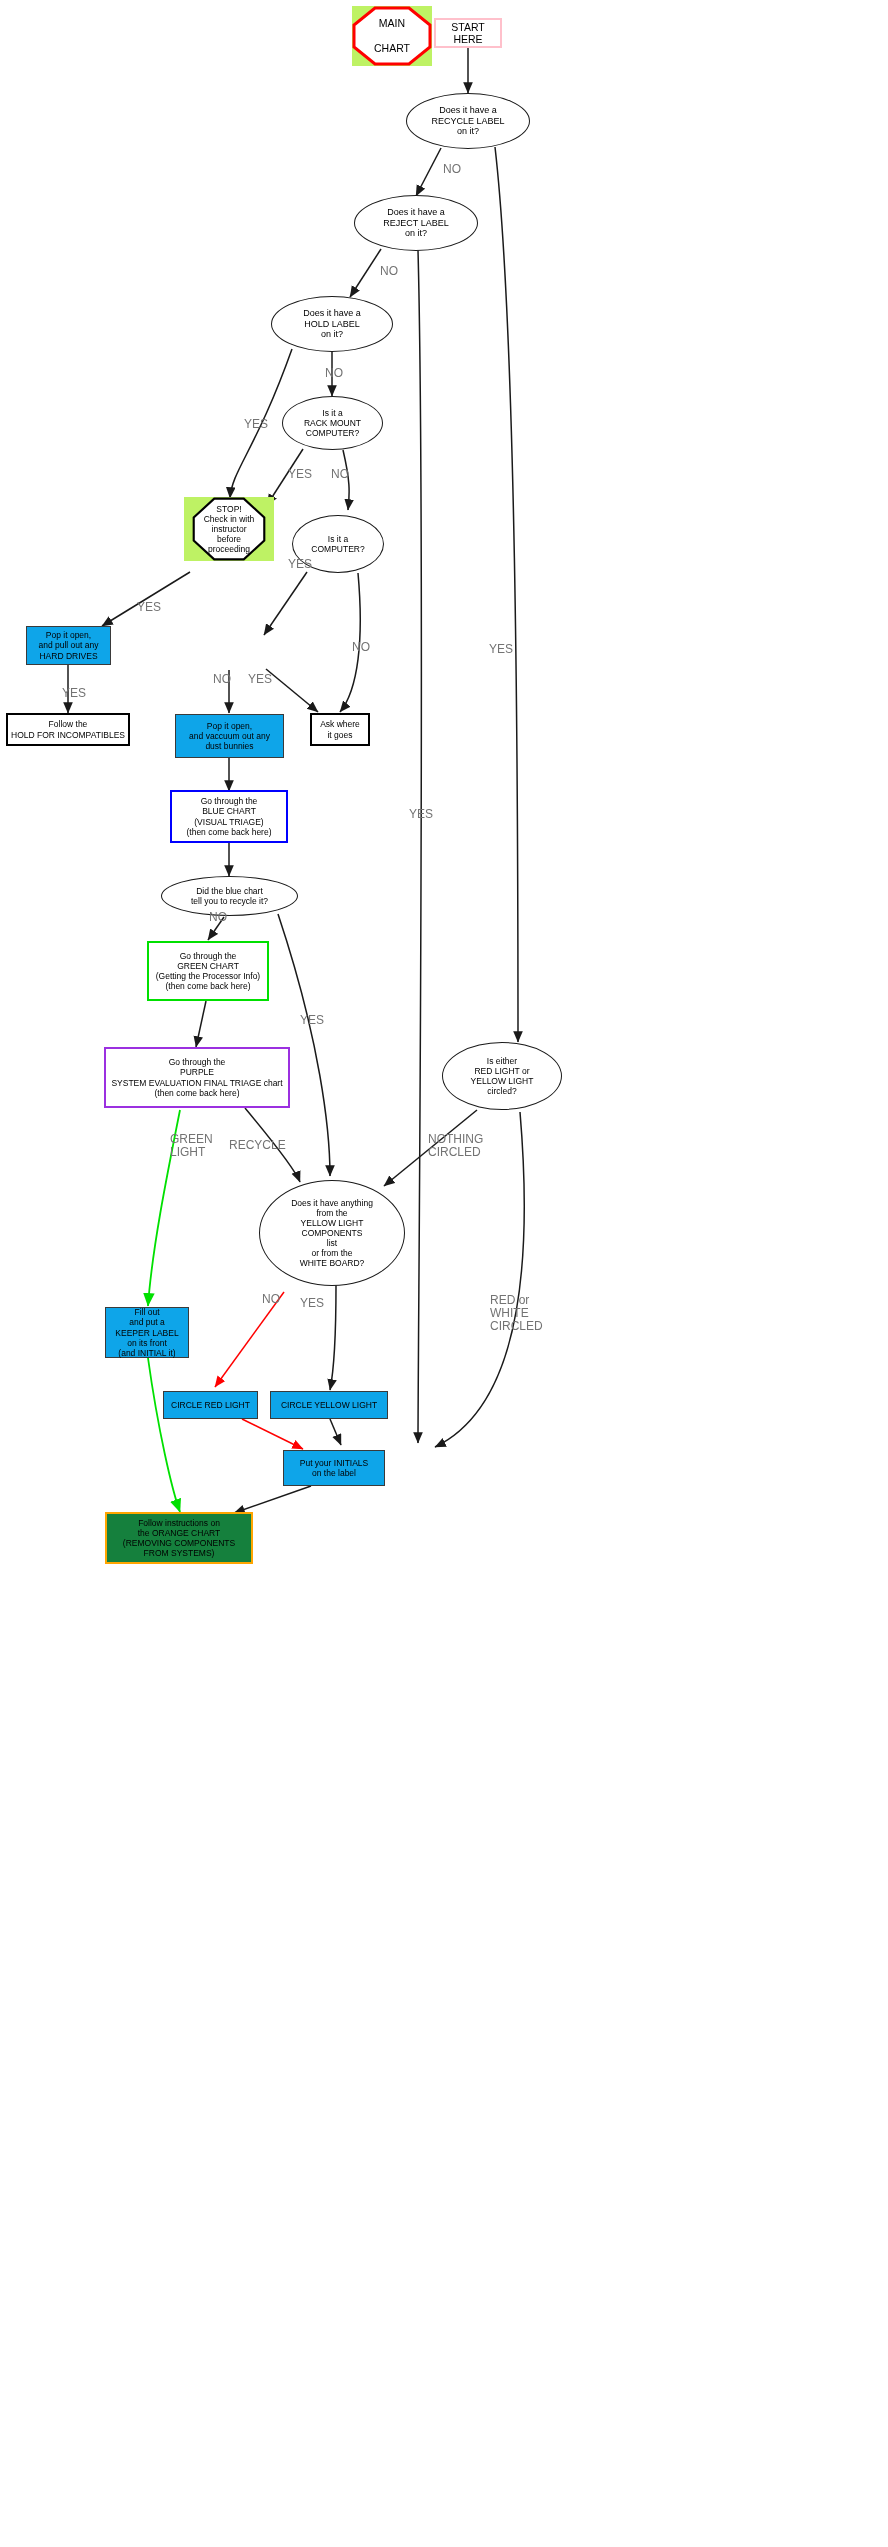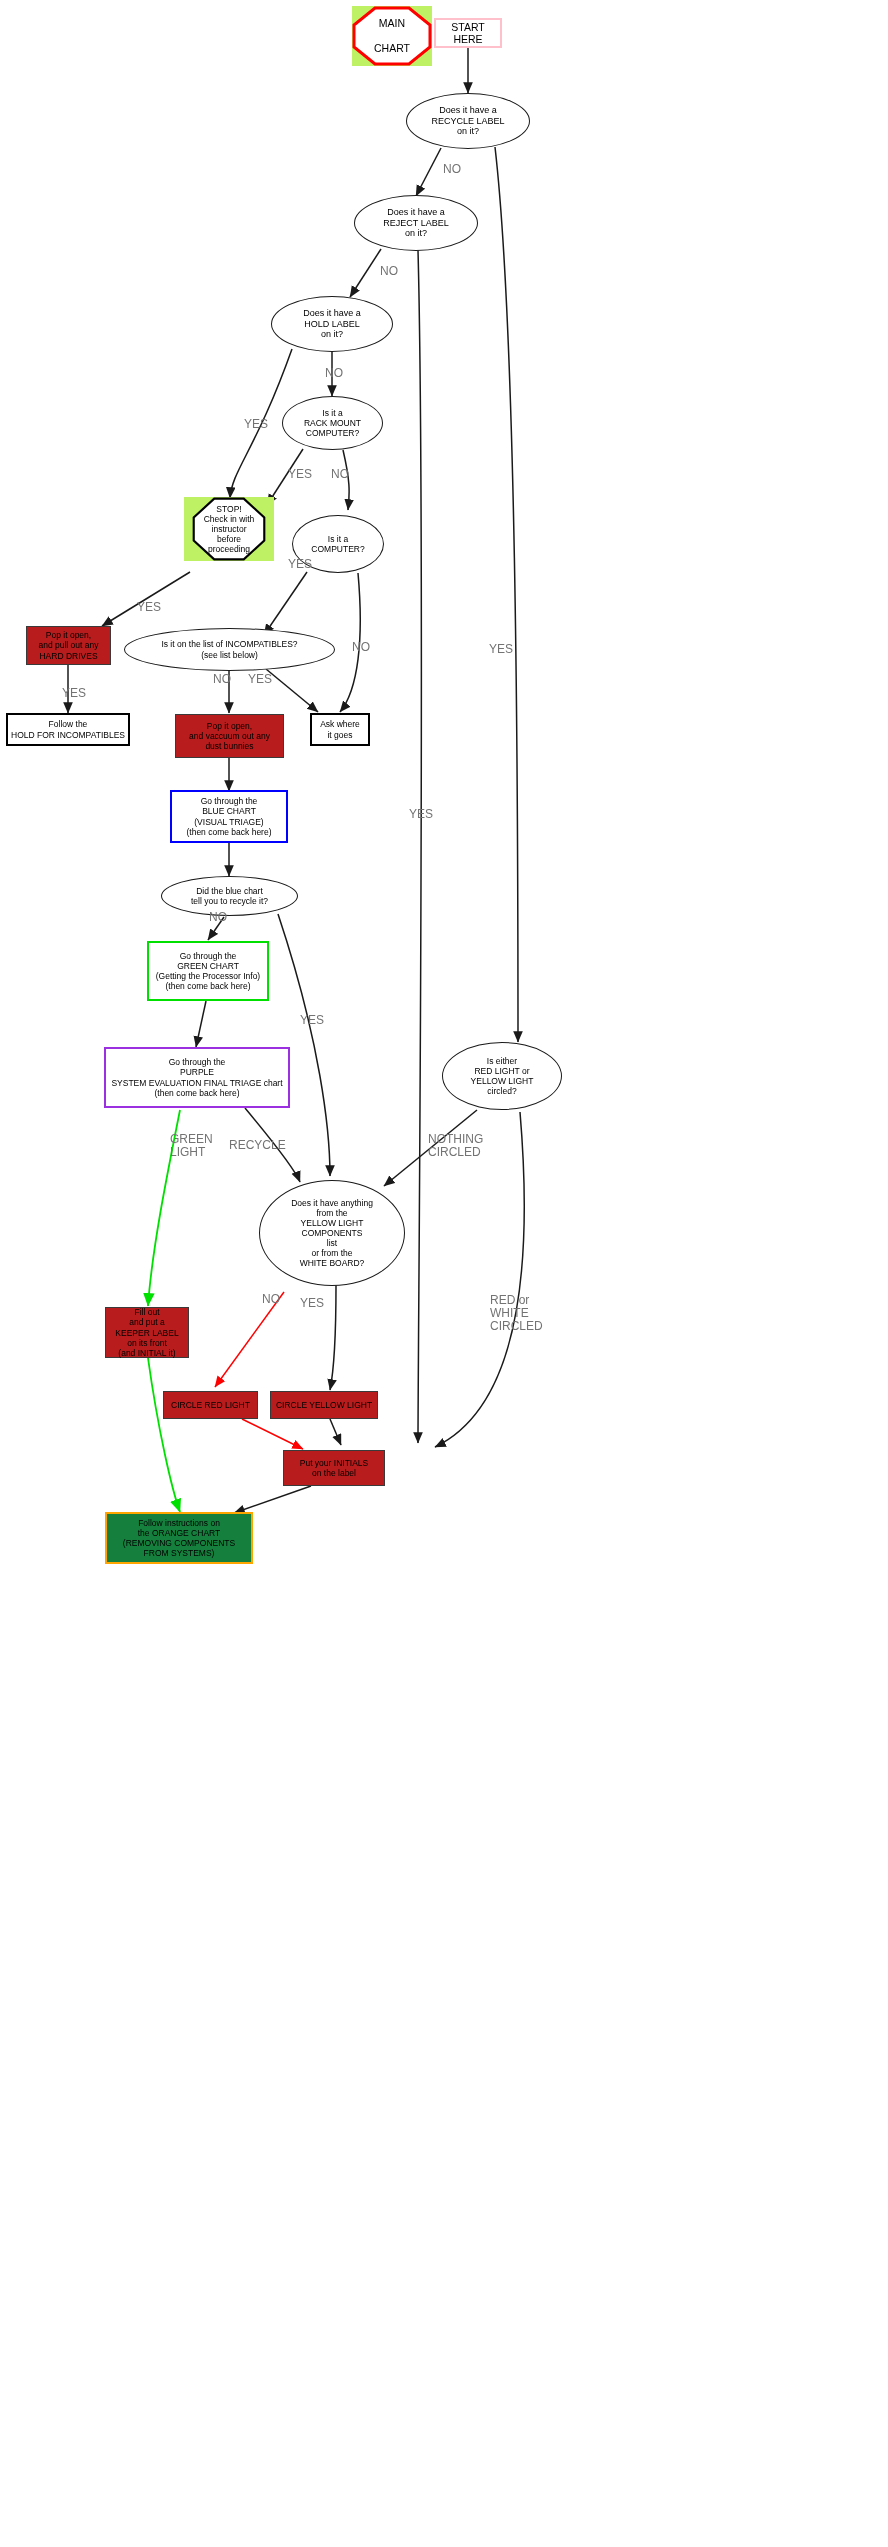--- a/index.html
+++ b/index.html
@@ -1,21 +1,21 @@
 <!DOCTYPE html>
 <html><head>
 <meta charset="utf-8">
 <style>
   html,body{margin:0;padding:0;background:#ffffff;}
   body{font-family:"Liberation Sans", sans-serif;}
   #stage{position:relative;width:888px;height:2547px;background:#fff;overflow:hidden;}
   #edges{position:absolute;left:0;top:0;width:888px;height:2547px;}
   .node{position:absolute;box-sizing:border-box;display:flex;align-items:center;justify-content:center;text-align:center;color:#000;}
   .node .lbl{line-height:1.18;white-space:pre-line;}
-  .box{border:1.4px solid #3a3a3a;background:#b91c1c;}
+  .box{border:1.4px solid #3a3a3a;background:#0ea5e9;}
   .box-thick{border:2.4px solid #000;background:#fff;}
   .box-pink{border:2.2px solid #ffc0cb;background:#fff;}
   .box-blue{border:2.6px solid #0000ff;background:#fff;}
   .box-green{border:2.6px solid #00e000;background:#fff;}
   .box-purple{border:2.8px solid #9b30e0;background:#fff;}
   .box-orange{border:2.8px solid #ffa500;background:#15803d;}
   .ellipse{border:1.3px solid #1a1a1a;background:#fff;border-radius:50%;}
   .octagon{background:#bef264;}
   .oct-shape{position:absolute;left:0;top:0;width:100%;height:100%;}
   .edge-label{position:absolute;color:#737373;white-space:pre-line;line-height:1.1;}
@@ -163,24 +163,20 @@
     <div class="lbl" style="font-size:8.5px;">Pop it open,
 and pull out any
 HARD DRIVES</div>
   </div>
 
   <div class="node box-thick" style="left:6px;top:713px;width:124px;height:33px;">
     <div class="lbl" style="font-size:8.5px;">Follow the
 HOLD FOR INCOMPATIBLES</div>
   </div>
 
-  <div class="node ellipse" style="left:124px;top:628px;width:211px;height:43px;">
-    <div class="lbl" style="font-size:8.5px;">Is it on the list of INCOMPATIBLES?
-(see list below)</div>
-  </div>
 
   <div class="node box-thick" style="left:310px;top:713px;width:60px;height:33px;">
     <div class="lbl" style="font-size:8.5px;">Ask where
 it goes</div>
   </div>
 
   <div class="node box" style="left:175px;top:714px;width:109px;height:44px;">
     <div class="lbl" style="font-size:8.5px;">Pop it open,
 and vaccuum out any
 dust bunnies</div>
@@ -234,21 +230,21 @@
 and put a
 KEEPER LABEL
 on its front
 (and INITIAL it)</div>
   </div>
 
   <div class="node box" style="left:163px;top:1391px;width:95px;height:28px;">
     <div class="lbl" style="font-size:8.5px;">CIRCLE RED LIGHT</div>
   </div>
 
-  <div class="node box" style="left:270px;top:1391px;width:108px;height:28px;">
+  <div class="node box" style="left:270px;top:1391px;width:118px;height:28px;">
     <div class="lbl" style="font-size:8.5px;">CIRCLE YELLOW LIGHT</div>
   </div>
 
   <div class="node box" style="left:283px;top:1450px;width:102px;height:36px;">
     <div class="lbl" style="font-size:8.5px;">Put your INITIALS
 on the label</div>
   </div>
 
   <div class="node box-orange" style="left:105px;top:1512px;width:148px;height:52px;">
     <div class="lbl" style="font-size:8.5px;">Follow instructions on

